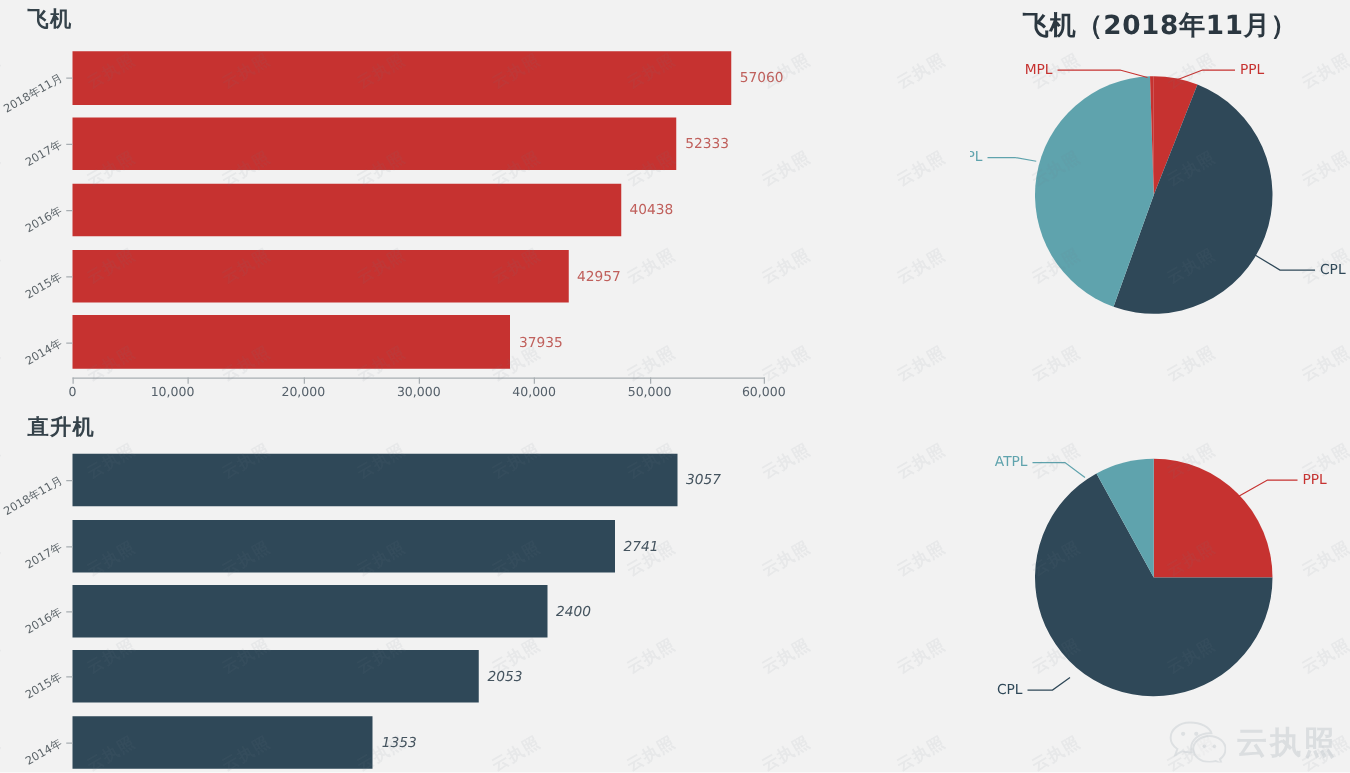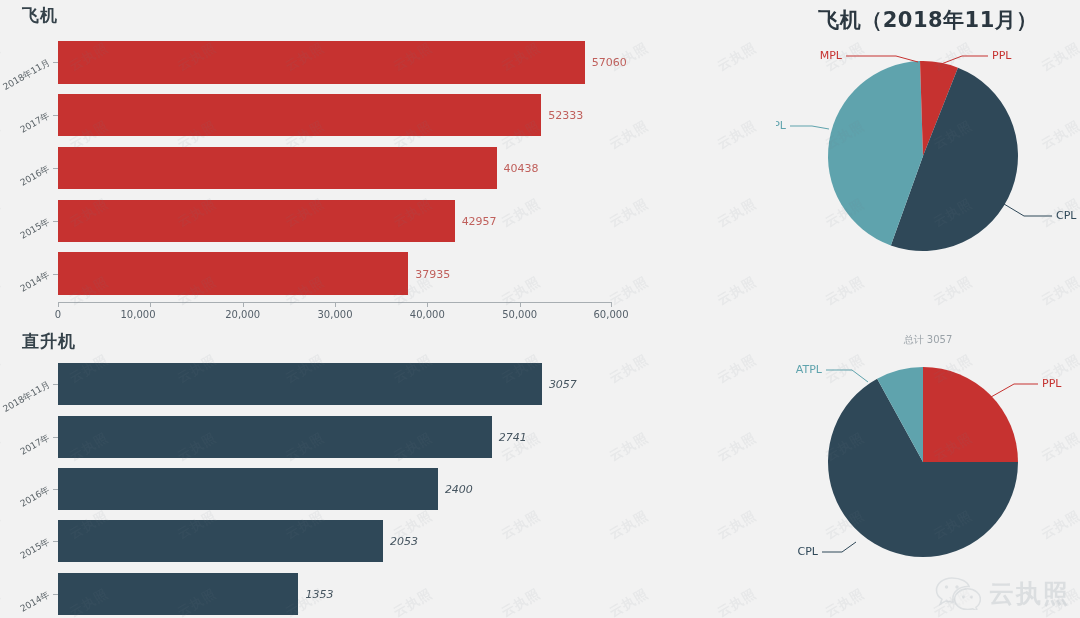--- a/index.html
+++ b/index.html
@@ -401,21 +401,20 @@
         <polyline points="160,32 186,22 212,22" class="leader" stroke="#c63230"></polyline>
         <text x="216" y="22" class="pie-label" fill="#c63230" text-anchor="start" dominant-baseline="middle">PPL</text>
         <polyline points="228,170 248,182 276,182" class="leader" stroke="#2f4858"></polyline>
         <text x="280" y="182" class="pie-label" fill="#2f4858" text-anchor="start" dominant-baseline="middle">CPL</text>
         <polyline points="53,95 36,92 14,92" class="leader" stroke="#5fa3ad"></polyline>
         <text x="10" y="92" class="pie-label" fill="#5fa3ad" text-anchor="end" dominant-baseline="middle">ATPL</text>
       </svg>
   </div>
 
   <div class="pie-panel" id="pie-panel-heli">
-    <div class="pie-subtitle">总计 3057</div>
     <svg class="pie-svg" id="pie-svg-heli" width="304" height="266">
         <path d="M 147 122 L 147 27 A 95 95 0 0 1 241.99998745870232 121.95118559225419 Z" fill="#c63230"></path>
         <path d="M 147 122 L 241.99998745870232 121.95118559225419 A 95 95 0 1 1 101.1581332332169 38.79228851040003 Z" fill="#2f4858"></path>
         <path d="M 147 122 L 101.1581332332169 38.79228851040003 A 95 95 0 0 1 146.99999999999997 27 Z" fill="#5fa3ad"></path>
         <polyline points="215,57 238,44 262,44" class="leader" stroke="#c63230"></polyline>
         <text x="266" y="44" class="pie-label" fill="#c63230" text-anchor="start" dominant-baseline="middle">PPL</text>
         <polyline points="80,202 66,212 46,212" class="leader" stroke="#2f4858"></polyline>
         <text x="42" y="212" class="pie-label" fill="#2f4858" text-anchor="end" dominant-baseline="middle">CPL</text>
         <polyline points="92,42 76,30 50,30" class="leader" stroke="#5fa3ad"></polyline>
         <text x="46" y="30" class="pie-label" fill="#5fa3ad" text-anchor="end" dominant-baseline="middle">ATPL</text>

